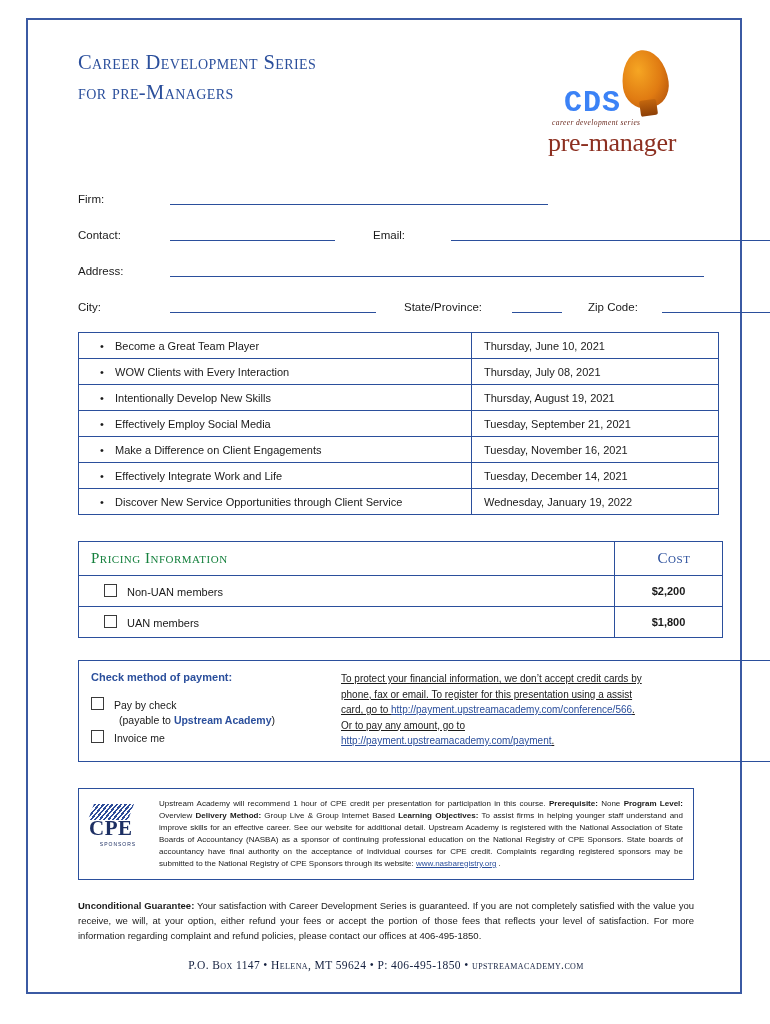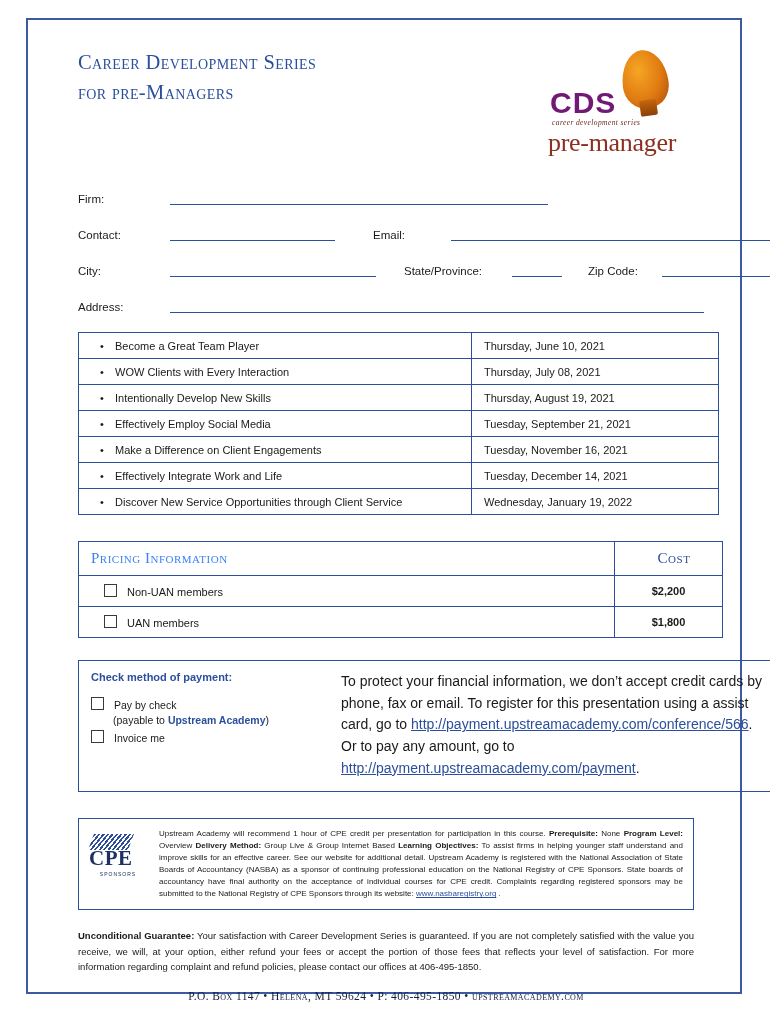--- a/index.html
+++ b/index.html
@@ -69,26 +69,26 @@
     position: absolute;
     left: 14px;
     top: 50px;
     width: 17px;
     height: 16px;
     background: linear-gradient(180deg,#c4670e,#8d3f06);
     border-radius: 2px;
   }
   .cds {
     position: absolute;
-    left: 2px;
+    left: 16px;
     top: 36px;
-    font-family: Liberation Sans, sans-serif;
+    font-family: Liberation Mono, monospace;
     font-size: 30px;
     font-weight: bold;
-    color: #701a75;
+    color: #3b82f6;
     letter-spacing: 1px;
   }
   .cds-sub {
     position: absolute;
     left: 4px;
     top: 68px;
     font-family: "Liberation Serif", serif;
     font-style: italic;
     font-size: 7.5px;
     color: #6b2b20;
@@ -160,21 +160,21 @@
   .pricing {
     margin-top: 26px;
   }
   .pricing td {
     border: 1px solid #2b4f9c;
     vertical-align: middle;
   }
   .pricing .hd {
     font-family: "Liberation Serif", serif;
     font-variant: small-caps;
-    color: #3b82f6;
+    color: #15803d;
     font-size: 15px;
     height: 31px;
     padding-left: 12px;
     letter-spacing: 0.5px;
   }
   .pricing .hd-cost {
     text-align: center;
     font-family: "Liberation Serif", serif;
     font-variant: small-caps;
     color: #2b4f9c;
@@ -213,23 +213,23 @@
     min-height: 84px;
   }
   .payleft { width: 250px; flex: none; font-size: 10.5px; }
   .payleft .ttl {
     color: #2b4f9c;
     font-weight: bold;
     font-size: 11px;
     margin-bottom: 14px;
   }
   .payopt { margin-bottom: 2px; line-height: 1.45; }
-  .payopt .sub { margin-left: 22px; display:block; }
+  .payopt .sub { margin-left: 28px; display:block; }
   .bold-blue { color: #2b4f9c; font-weight: bold; }
-  .payright { flex: 1; font-size: 14px; line-height: 1.55; }
+  .payright { flex: 1; font-size: 10px; line-height: 1.55; text-decoration: underline; }
   a.lnk { color: #2b4f9c; text-decoration: underline; }
 
   
   .cpebox {
     margin-top: 26px;
     border: 1px solid #2b4f9c;
     width: 616px;
     box-sizing: border-box;
     padding: 9px 10px 9px 10px;
     display: flex;
@@ -310,34 +310,34 @@
       <div class="frow">
         <span class="flabel">Firm:</span>
         <span class="fline" style="width:378px"></span>
       </div>
       <div class="frow">
         <span class="flabel">Contact:</span>
         <span class="fline" style="width:165px"></span>
         <span class="gap" style="width:22px"></span>
         <span class="flabel" style="width:70px">Email:</span>
         <span class="fline" style="width:321px"></span>
+      </div>
+      <div class="frow">
+        <span class="flabel">Address:</span>
+        <span class="fline" style="width:534px"></span>
       </div>
       <div class="frow">
         <span class="flabel">City:</span>
         <span class="fline" style="width:206px"></span>
         <span class="gap" style="width:12px"></span>
         <span class="flabel" style="width:100px">State/Province:</span>
         <span class="fline" style="width:50px"></span>
         <span class="gap" style="width:10px"></span>
         <span class="flabel" style="width:66px">Zip Code:</span>
         <span class="fline" style="width:110px"></span>
-      </div>
-      <div class="frow">
-        <span class="flabel">Address:</span>
-        <span class="fline" style="width:534px"></span>
       </div>
     </div>
 
 
     <table class="sessions">
       <tbody>
         <tr>
           <td class="topic"><span class="bullet">•</span><span>Become a Great Team Player</span></td>
           <td class="date">Thursday, June 10, 2021</td>
         </tr>

